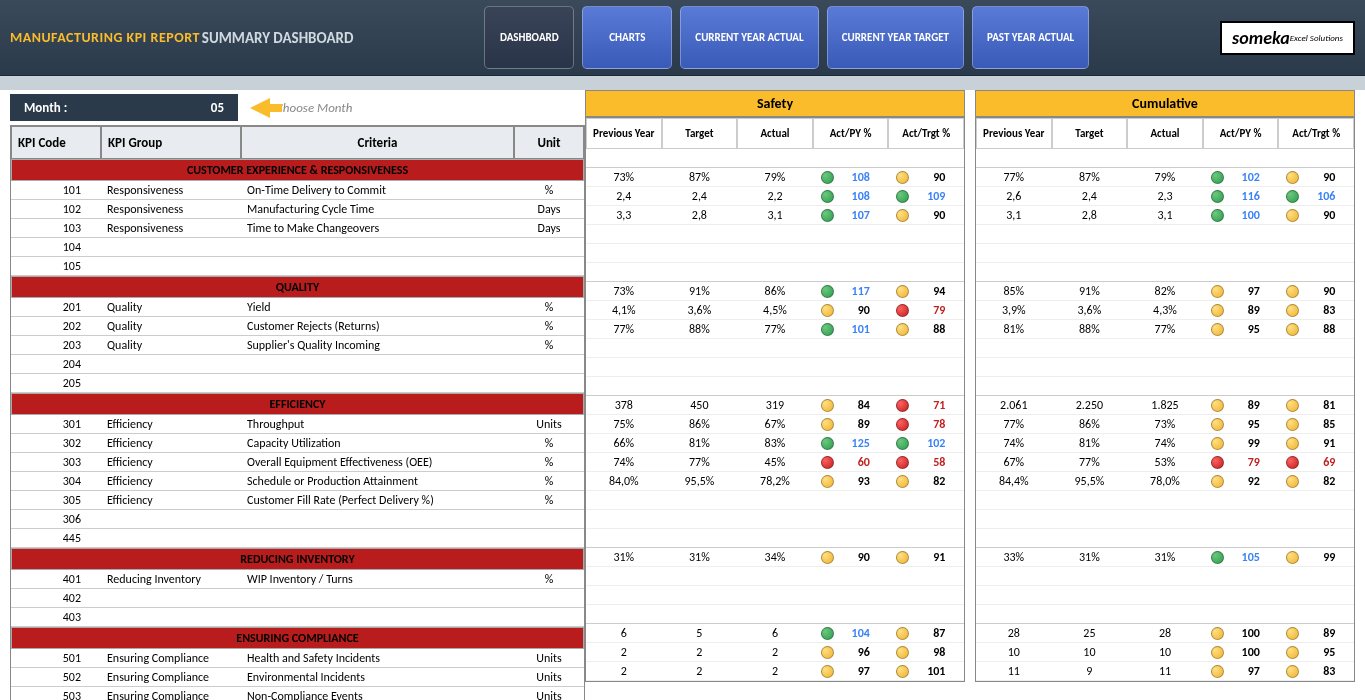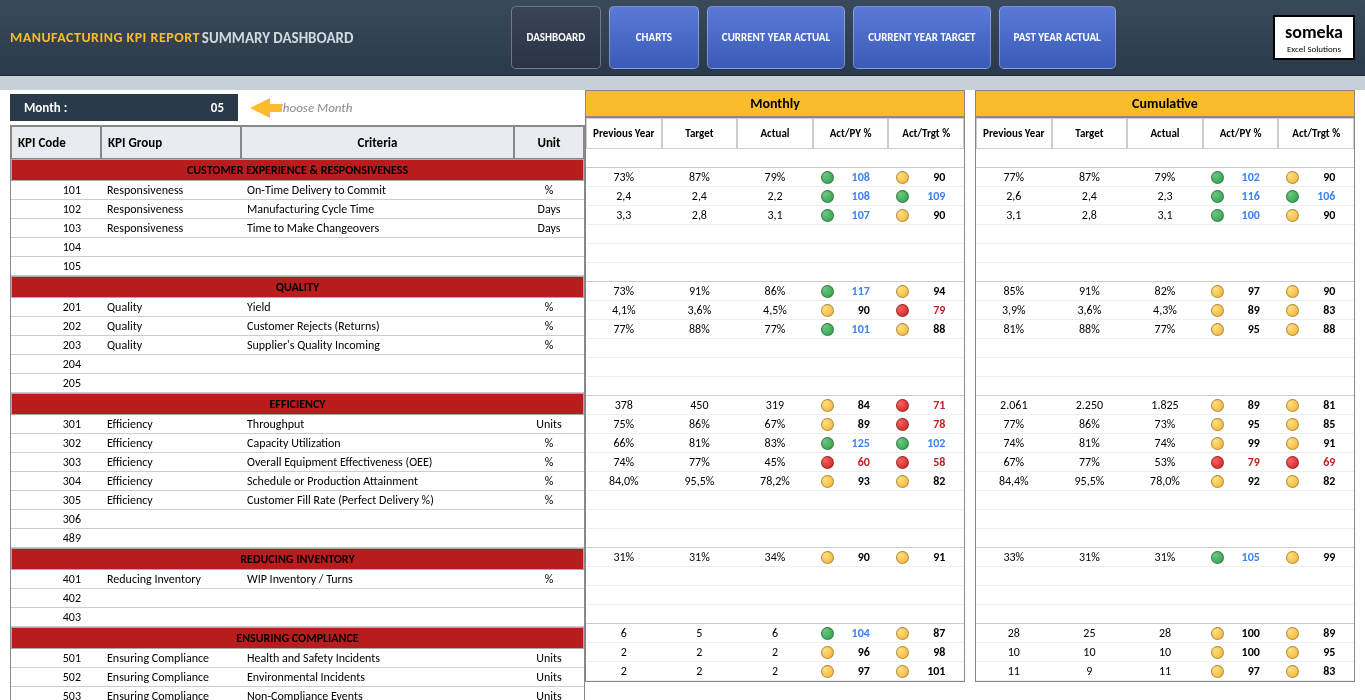--- a/index.html
+++ b/index.html
@@ -5,21 +5,21 @@
 * { margin: 0; padding: 0; box-sizing: border-box; }
 body { font-family: Calibri, Arial, sans-serif; font-size: 12px; background: #fff; width: 1365px; }
 .header { background: linear-gradient(to bottom, #3a4a5a, #2a3a4a); padding: 6px 10px; display: flex; align-items: center; justify-content: space-between; border-bottom: 1px solid #1a2a3a; }
 .header-left { display: flex; flex-direction: row; gap: 2px; }
 .report-title { color: #fabc2a; font-weight: bold; font-size: 14px; letter-spacing: 0.5px; }
 .subtitle { color: #d0d8e0; font-size: 15px; font-weight: bold; }
 .nav-buttons { display: flex; gap: 8px; align-items: center; }
 .nav-btn { padding: 24px 14px; border-radius: 5px; font-weight: bold; font-size: 11px; text-align: center; cursor: pointer; border: 1px solid rgba(255,255,255,0.3); color: #fff; line-height: 1.2; min-width: 90px; }
 .nav-btn.dark { background: linear-gradient(to bottom, #3a4458, #2a3448); }
 .nav-btn.blue { background: linear-gradient(to bottom, #5a7ad8, #3a5ab8); }
-.logo { background: #fff; padding: 4px 10px; border: 2px solid #000; display: flex; flex-direction: column; align-items: center; }
+.logo { background: #fff; padding: 4px 10px; border: 2px solid #000; display: flex; flex-direction: row; align-items: center; font-style: italic; }
 .logo-text { font-weight: bold; font-size: 18px; color: #000; }
 .logo-sub { font-size: 9px; color: #000; }
 .separator { height: 14px; background: #c8d0d8; }
 .controls { display: flex; align-items: center; gap: 12px; padding: 4px 10px; }
 .month-box { background: #2a3a4a; color: #fff; padding: 6px 14px; font-weight: bold; width: 228px; display: flex; justify-content: space-between; font-size: 13px; }
 .arrow-left { width: 0; height: 0; border-top: 10px solid transparent; border-bottom: 10px solid transparent; border-right: 20px solid #fabc2a; position: relative; }
 .arrow-left::after { content:''; position:absolute; left:20px; top:-4px; width:12px; height:8px; background:#fabc2a; }
 .choose-month { color: #888; font-style: italic; font-size: 13px; }
 .main-grid { display: grid; grid-template-columns: 575px 380px 10px 380px; padding: 0 10px; }
 .left-panel { border: 1px solid #888; }
@@ -186,21 +186,21 @@
             <div>Customer Fill Rate (Perfect Delivery %)</div>
             <div>%</div>
           </div>
           <div class="kpi-row">
             <div>306</div>
             <div></div>
             <div></div>
             <div></div>
           </div>
           <div class="kpi-row">
-            <div>489</div>
+            <div>445</div>
             <div></div>
             <div></div>
             <div></div>
           </div>
           <div class="group-header">REDUCING INVENTORY</div>
           <div class="kpi-row">
             <div>401</div>
             <div>Reducing Inventory</div>
             <div>WIP Inventory / Turns</div>
             <div>%</div>
@@ -234,21 +234,21 @@
             <div>503</div>
             <div>Ensuring Compliance</div>
             <div>Non-Compliance Events</div>
             <div>Units</div>
           </div>
         </div>
     </div>
   </div>
 
   <div>
-    <div class="section-title">Monthly</div>
+    <div class="section-title">Safety</div>
     <div class="data-panel">
       <div class="data-headers">
         <div>Previous Year</div>
         <div>Target</div>
         <div>Actual</div>
         <div>Act/PY %</div>
         <div>Act/Trgt %</div>
       </div>
       <div id="monthly-body">
           <div class="data-group-spacer"></div>

